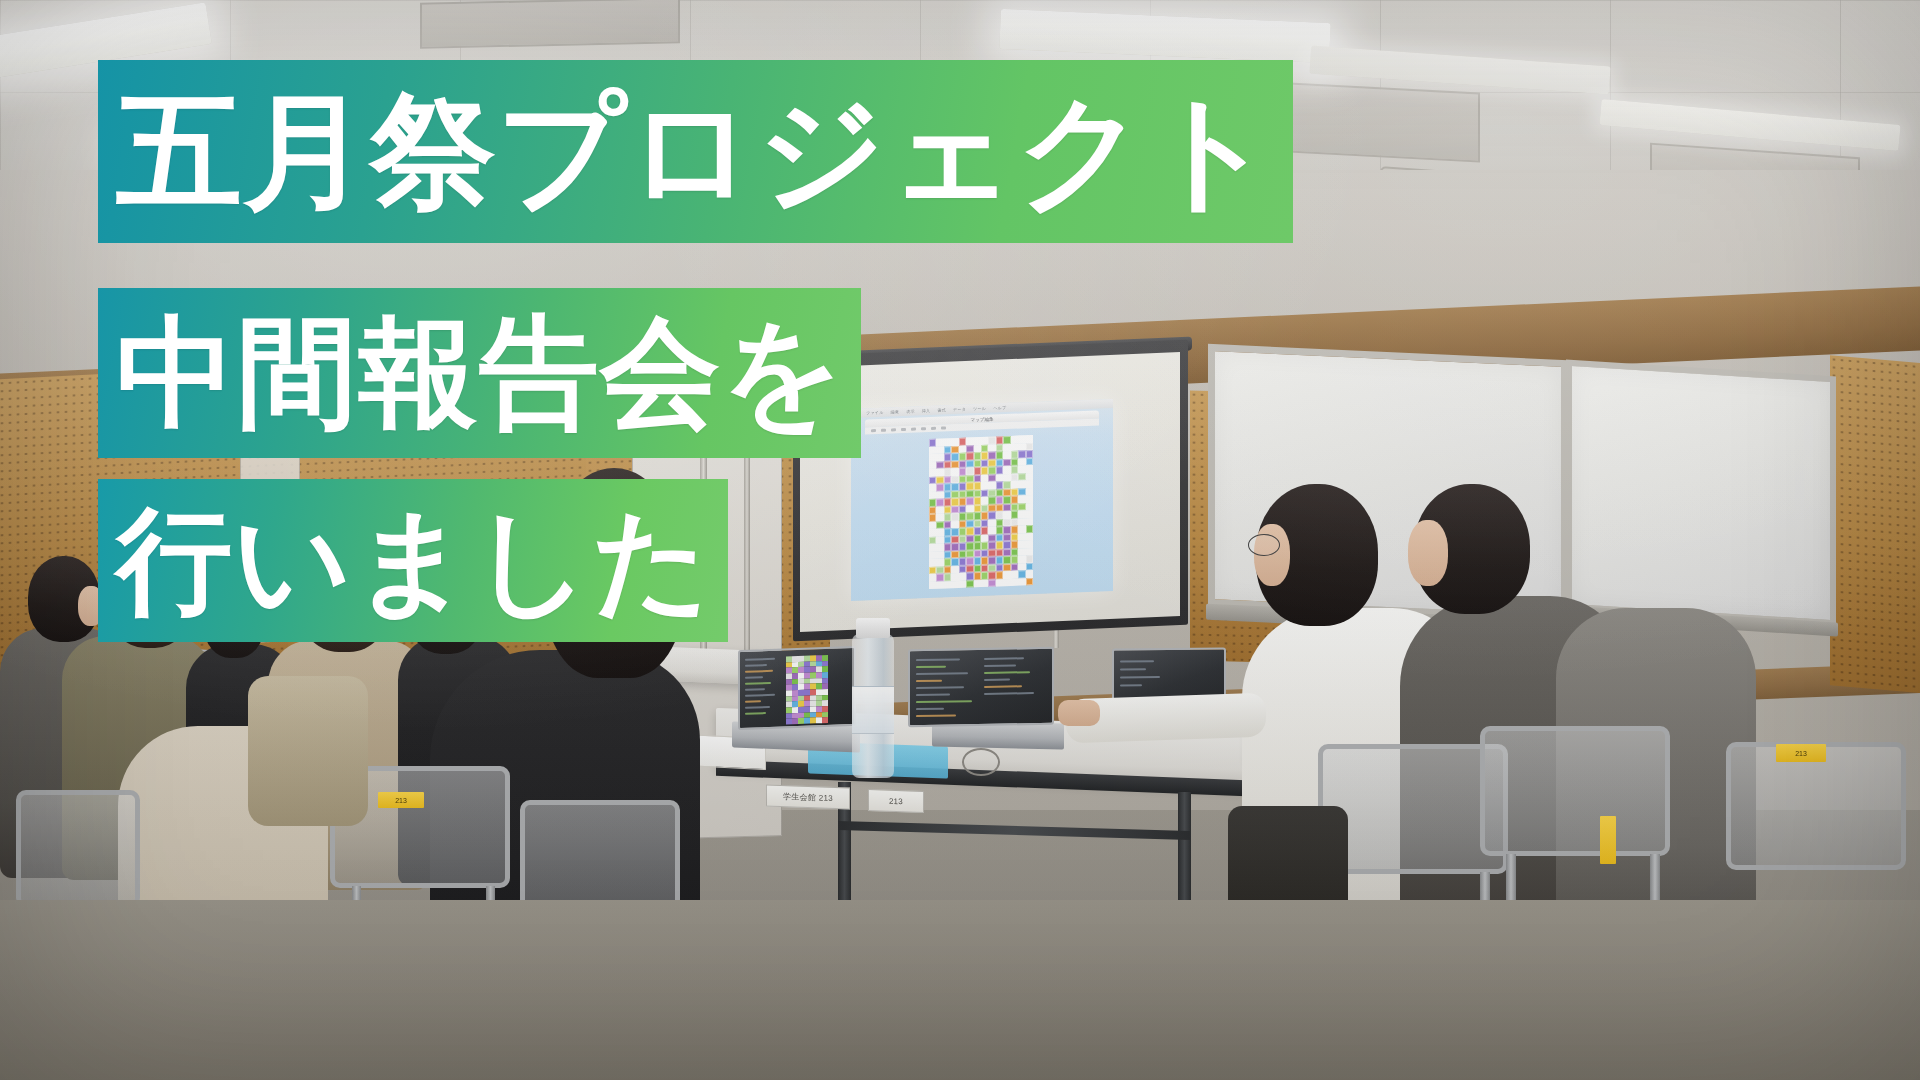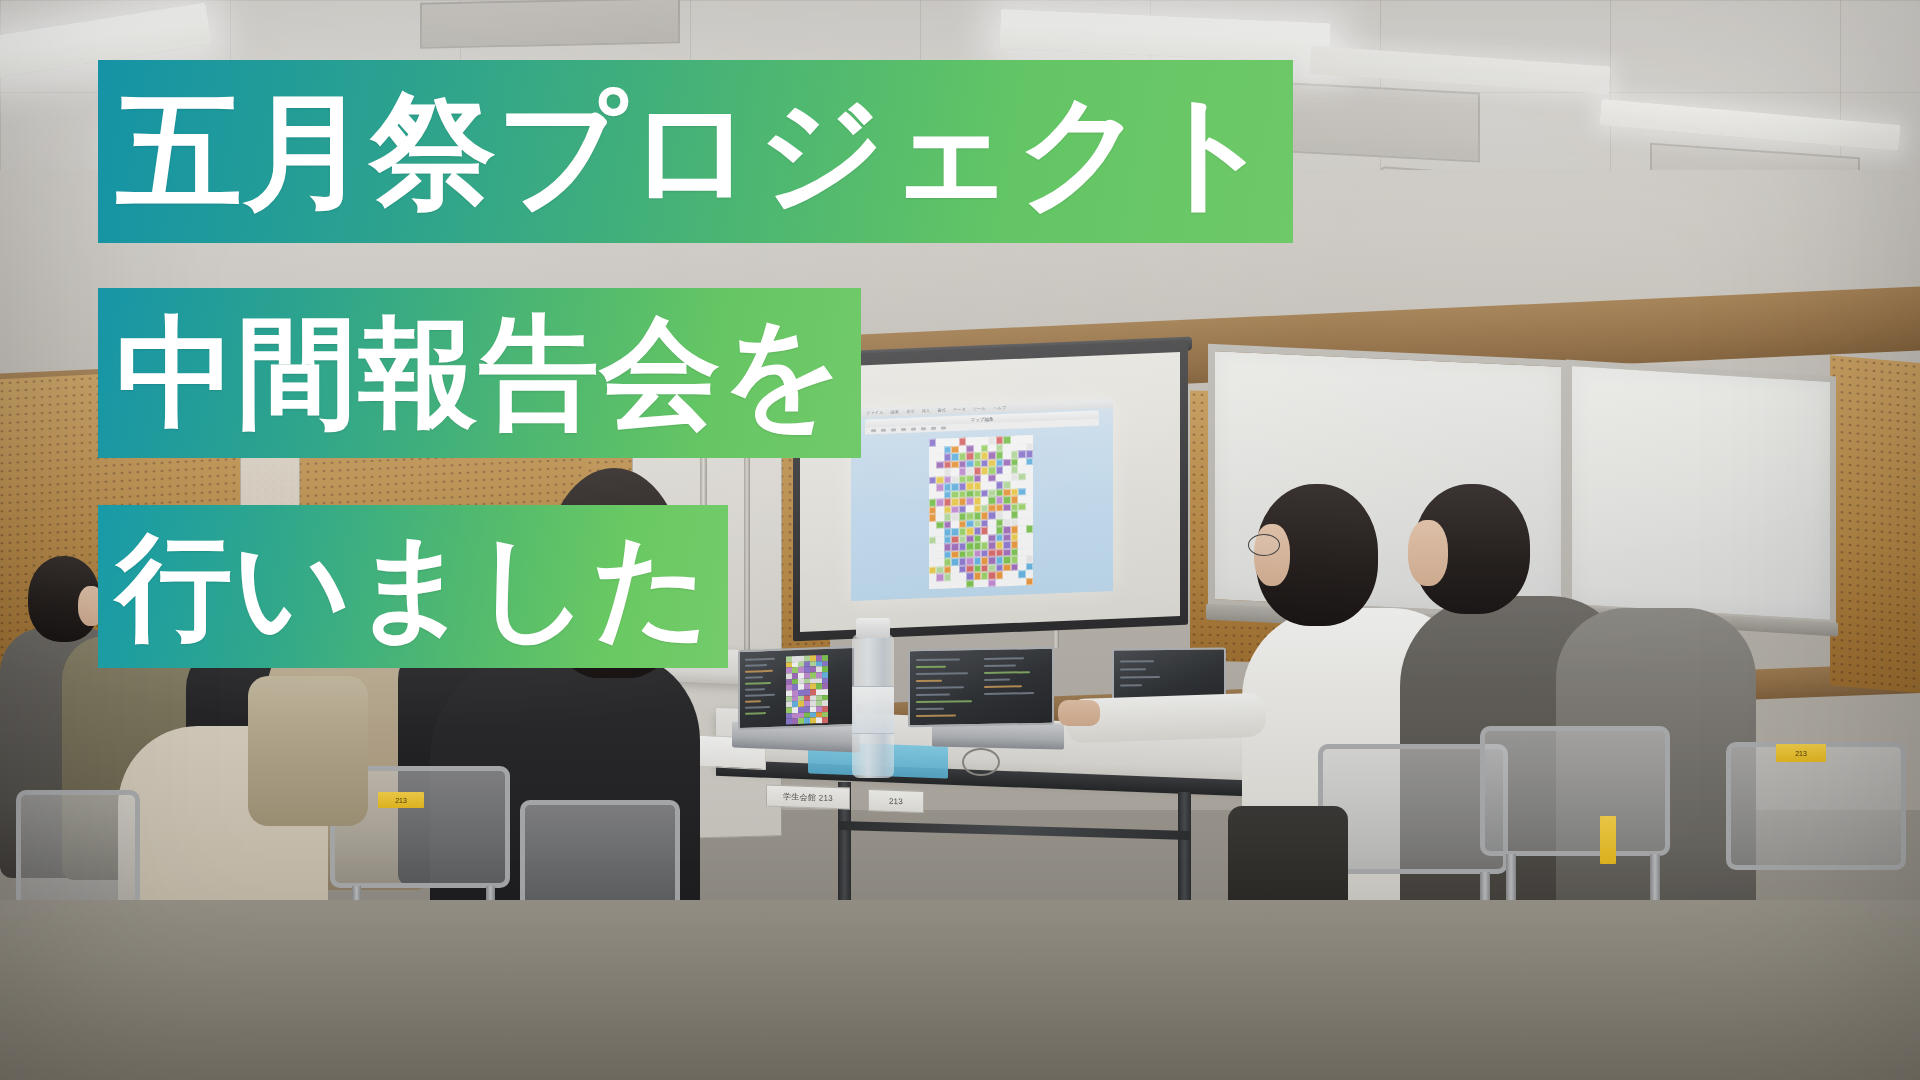--- a/index.html
+++ b/index.html
@@ -313,21 +313,21 @@
     font-size: 126px; line-height: 183px;
     background: linear-gradient(100deg, #1593a6 0%, #2aa190 24%, #49b474 52%, #63c565 76%, #6ec968 100%);
   }
   #band2 {
     left: 98px; top: 288px; height: 170px;
     padding: 0 16px 0 18px;
     font-size: 120px; line-height: 170px;
     background: linear-gradient(100deg, #1795a7 0%, #2ca38e 26%, #4cb672 56%, #66c663 80%, #71ca6a 100%);
   }
   #band3 {
-    left: 98px; top: 505px; height: 163px;
+    left: 98px; top: 479px; height: 163px;
     padding: 0 16px 0 18px;
     font-size: 116px; line-height: 163px;
     background: linear-gradient(100deg, #189aa8 0%, #2fa78c 28%, #51b96f 58%, #6ac962 82%, #74cb6b 100%);
   }
 </style>
 </head>
 <body>
 
 <div id="stage">
 

